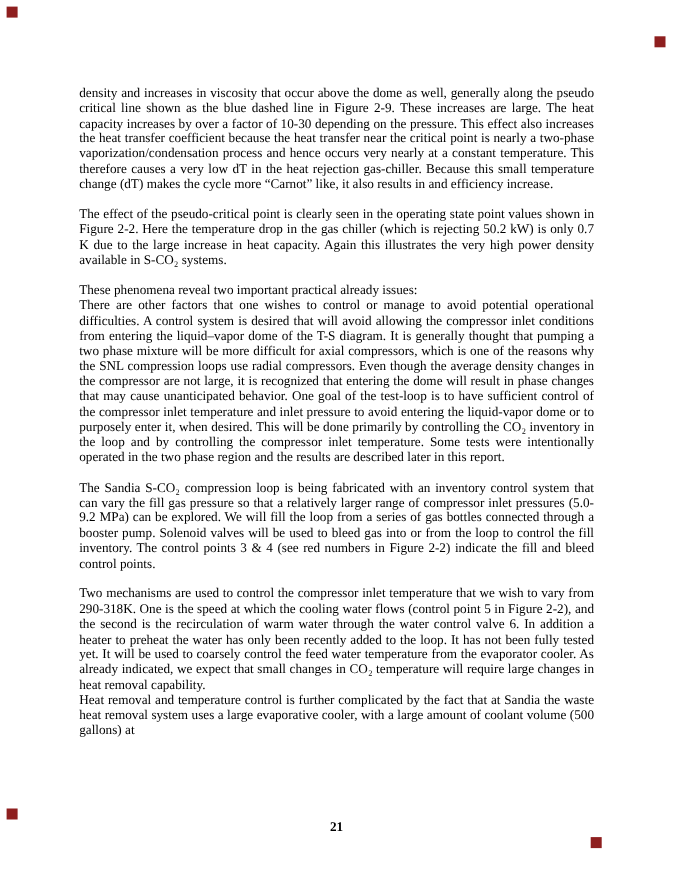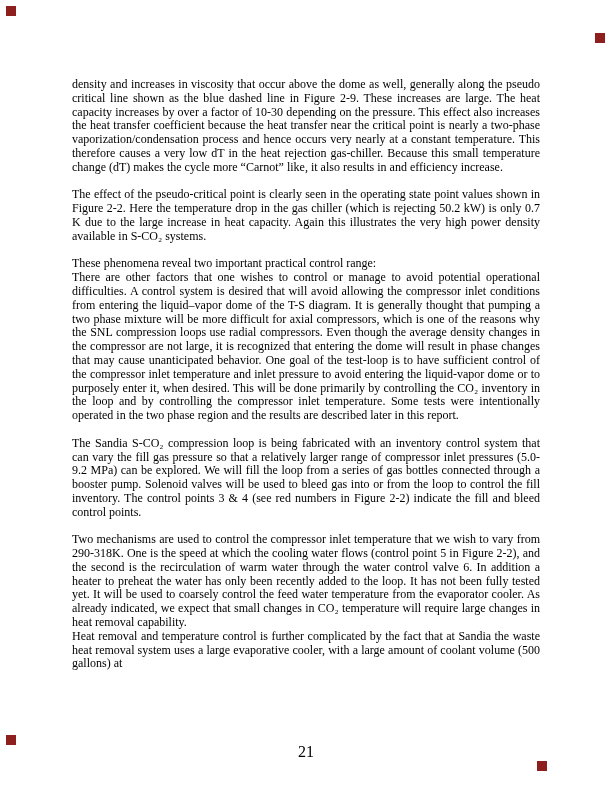--- a/index.html
+++ b/index.html
@@ -38,22 +38,23 @@
   .list-num {
     display: inline-block;
     width: 28px;
   }
   .footer {
     position: absolute;
     left: 0;
     top: 745px;
     width: 612px;
     text-align: center;
-    font-size: 16px;
+    font-size: 12px;
     line-height: 13.8px;
+    font-weight: bold;
   }
   .marker {
     position: absolute;
     width: 10px;
     height: 10px;
     background: #8e1f1f;
   }
   .marker.tl { left: 6px;   top: 6px; }
   .marker.tr { left: 595px; top: 33px; }
   .marker.bl { left: 6px;   top: 735px; }
@@ -68,21 +69,21 @@
   <span class="marker tr"></span>
   <span class="marker bl"></span>
   <span class="marker br"></span>
 
   <div class="content">
 
     <p>density and increases in viscosity that occur above the dome as well, generally along the pseudo critical line shown as the blue dashed line in Figure 2-9.  These increases are large. The heat capacity increases by over a factor of 10-30 depending on the pressure.  This effect also increases the heat transfer coefficient because the heat transfer near the critical point is nearly a two-phase vaporization/condensation process and hence occurs very nearly at a constant temperature.  This therefore causes a very low dT in the heat rejection gas-chiller.  Because this small temperature change (dT) makes the cycle more “Carnot” like, it also results in and efficiency increase.</p>
 
     <p>The effect of the pseudo-critical point is clearly seen in the operating state point values shown in Figure 2-2.  Here the temperature drop in the gas chiller (which is rejecting 50.2 kW) is only 0.7 K due to the large increase in heat capacity.  Again this illustrates the very high power density available in S-CO₂ systems.</p>
 
-    <p class="tight">These phenomena reveal two important practical control range:</p>
+    <p class="tight">These phenomena reveal two important practical already issues:</p>
 
 
 
     <p>There are other factors that one wishes to control or manage to avoid potential operational difficulties.  A control system is desired that will avoid allowing the compressor inlet conditions from entering the liquid–vapor dome of the T-S diagram.  It is generally thought that pumping a two phase mixture will be more difficult for axial compressors, which is one of the reasons why the SNL compression loops use radial compressors.  Even though the average density changes in the compressor are not large, it is recognized that entering the dome will result in phase changes that may cause unanticipated behavior.  One goal of the test-loop is to have sufficient control of the compressor inlet temperature and inlet pressure to avoid entering the liquid-vapor dome or to purposely enter it, when desired.  This will be done primarily by controlling the CO₂ inventory in the loop and by controlling the compressor inlet temperature.  Some tests were intentionally operated in the two phase region and the results are described later in this report.</p>
 
     <p>The Sandia S-CO₂ compression loop is being fabricated with an inventory control system that can vary the fill gas pressure so that a relatively larger range of compressor inlet pressures (5.0-9.2 MPa) can be explored.  We will fill the loop from a series of gas bottles connected through a booster pump.  Solenoid valves will be used to bleed gas into or from the loop to control the fill inventory.  The control points 3 &amp; 4 (see red numbers in Figure 2-2) indicate the fill and bleed control points.</p>
 
     <p class="tight">Two mechanisms are used to control the compressor inlet temperature that we wish to vary from 290-318K.  One is the speed at which the cooling water flows (control point 5 in Figure 2-2), and the second is the recirculation of warm water through the water control valve 6.  In addition a heater to preheat the water has only been recently added to the loop. It has not been fully tested yet. It will be used to coarsely control the feed water temperature from the evaporator cooler.  As already indicated, we expect that small changes in CO₂ temperature will require large changes in heat removal capability.</p>
 
     <p class="tight">Heat removal and temperature control is further complicated by the fact that at Sandia the waste heat removal system uses a large evaporative cooler, with a large amount of coolant volume (500 gallons) at</p>

